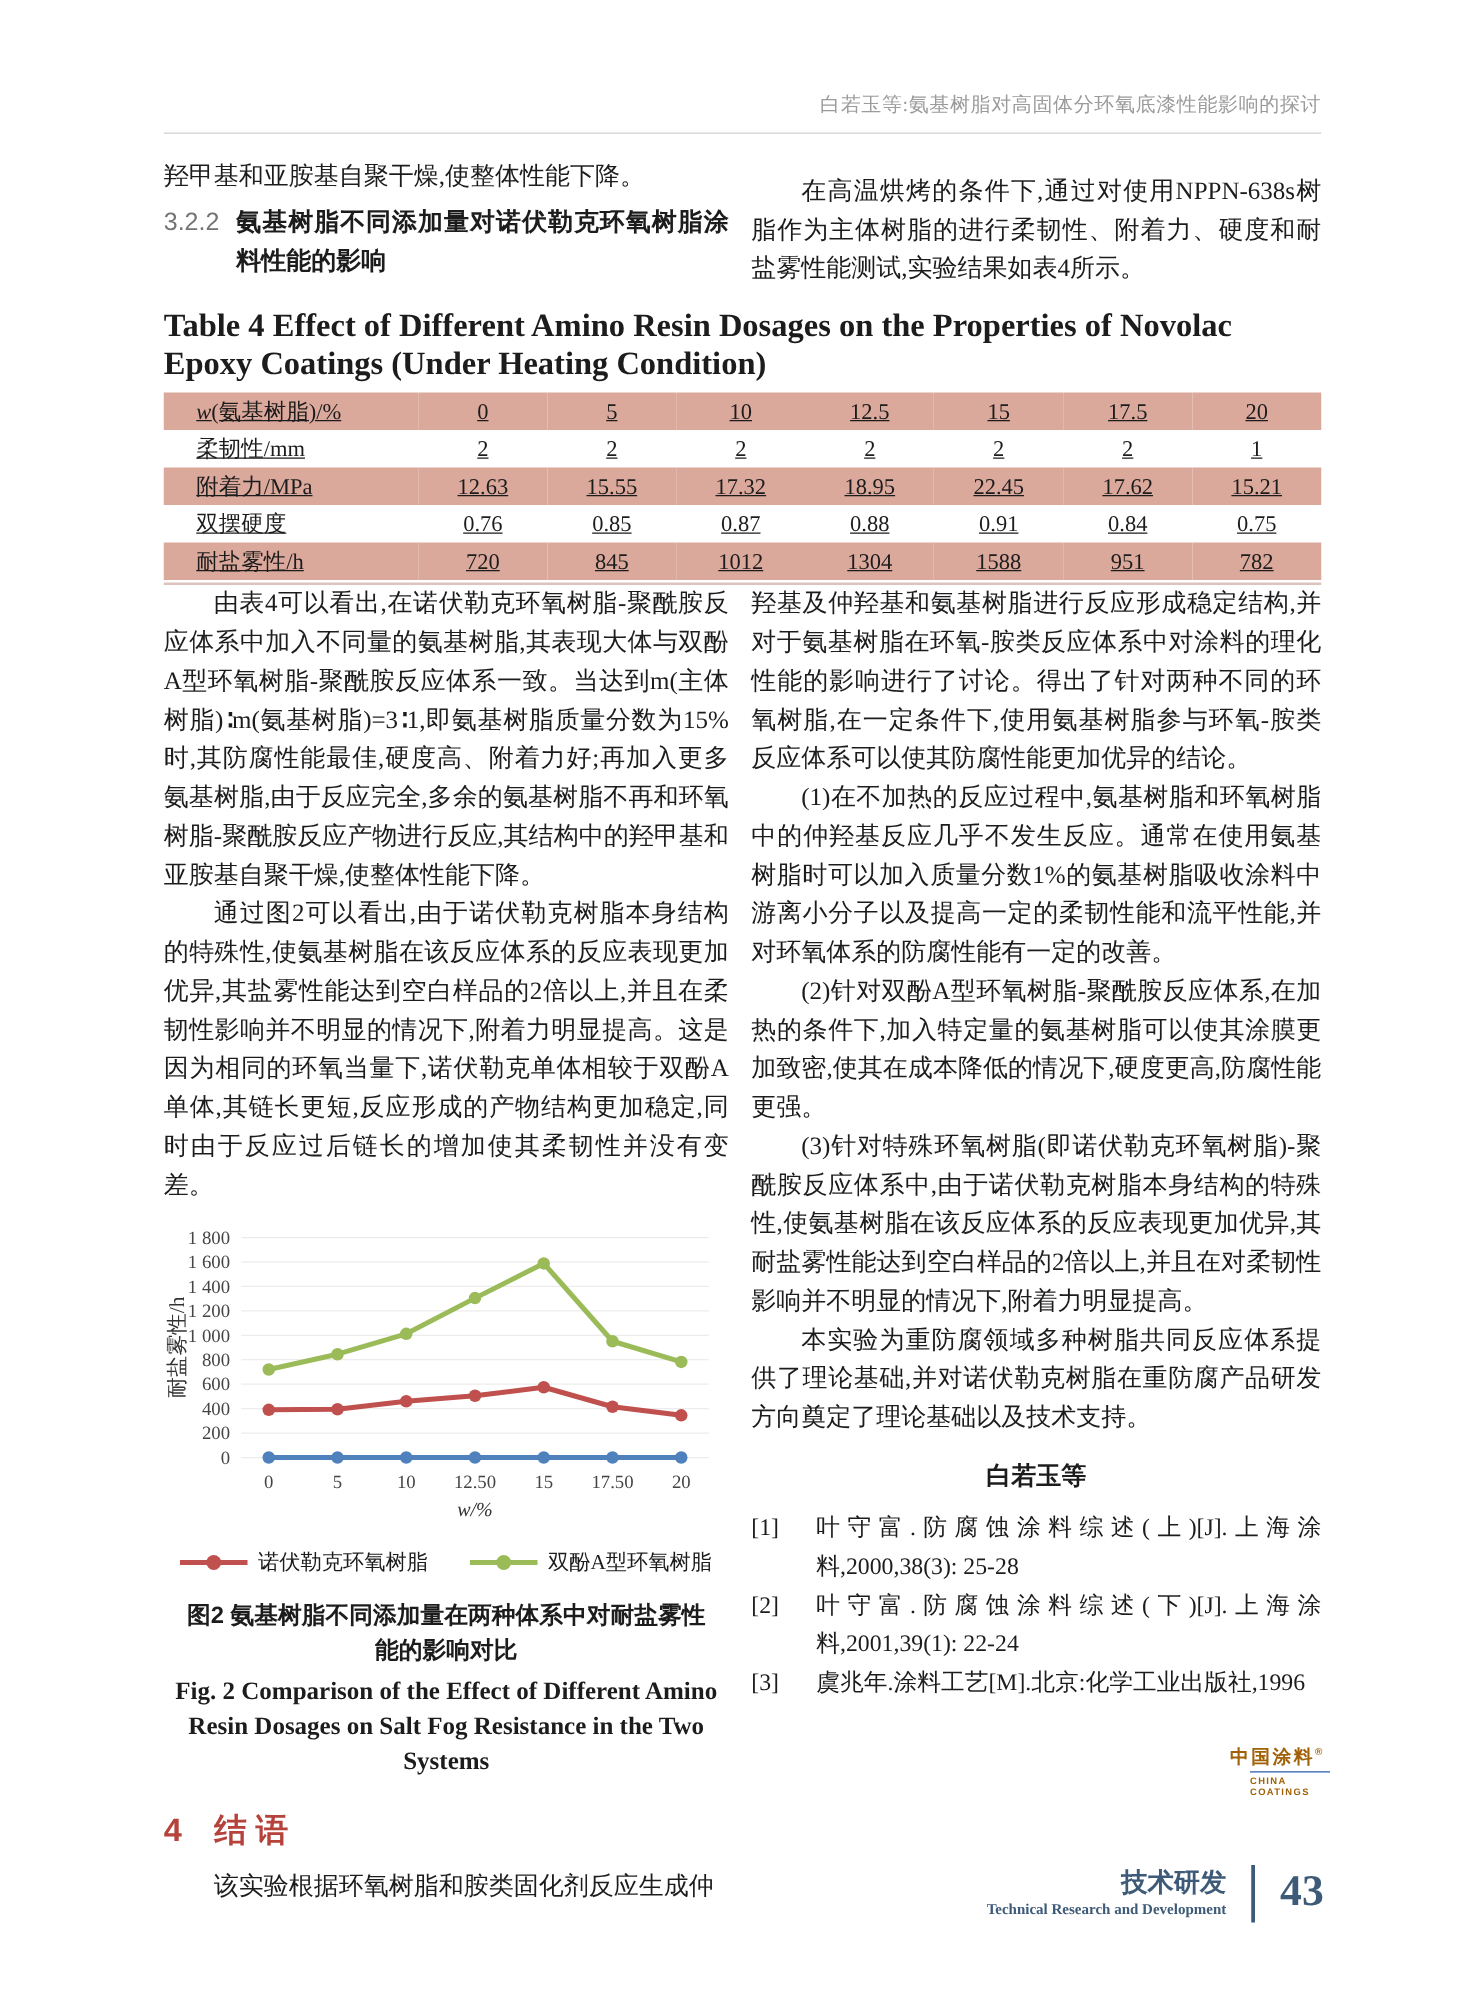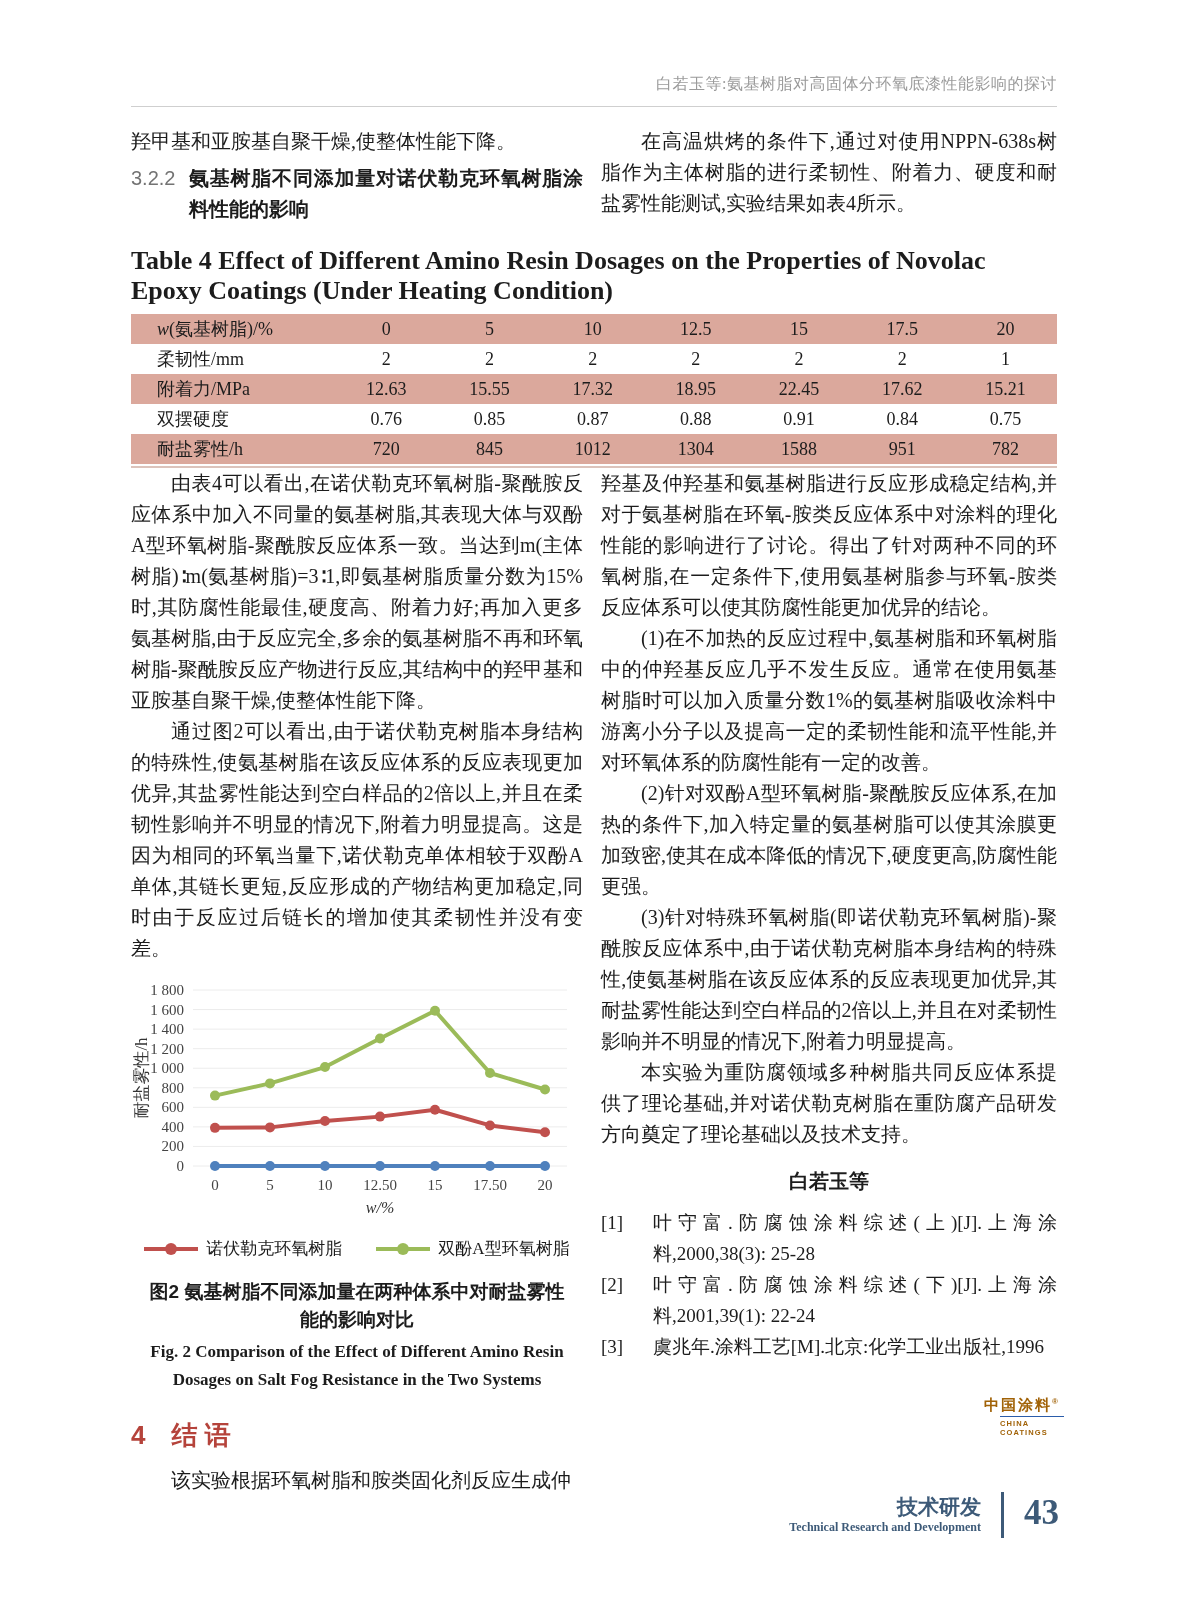--- a/index.html
+++ b/index.html
@@ -7,51 +7,51 @@
     width:1187px;height:1600px;background:#ffffff;position:relative;
     font-family:"Liberation Serif","DejaVu Serif",serif;color:#1c1c1c;
     overflow:hidden;
   }
   
   .running-title{position:absolute;top:74px;right:130px;font-size:16px;color:#9b9b9b;letter-spacing:.5px;}
   .header-rule{position:absolute;top:106px;left:131px;width:926px;height:1px;background:#cfcfcf;}
   
   .col{position:absolute;font-size:20px;line-height:31px;text-align:justify;}
   .col-top-left{left:131px;top:126px;width:452px;}
-  .col-top-right{left:601px;top:126px;width:456px;}
+  .col-top-right{left:601px;top:138px;width:456px;}
   .col-main-left{left:131px;top:468px;width:452px;}
   .col-main-right{left:601px;top:468px;width:456px;}
   p.body-par{margin:0;text-indent:2em;}
   p.body-par.no-indent{text-indent:0;}
   
   .subheading{display:flex;margin-top:6px;font-family:"Liberation Sans","DejaVu Sans",sans-serif;}
   .subheading .num{color:#737373;flex:0 0 58px;font-size:20px;}
   .subheading .txt{font-weight:bold;font-size:20px;line-height:31px;}
   
   .table-block{position:absolute;left:131px;top:246px;width:926px;}
   .tbl-cap-zh{text-align:center;font-size:19px;font-weight:bold;font-family:"Liberation Sans","DejaVu Sans",sans-serif;margin:0 0 6px 0;}
   .tbl-cap-en{text-align:left;font-size:26px;font-weight:bold;margin:0 0 8px 0;}
   table.data-table{width:100%;border-collapse:collapse;font-size:18px;}
-  table.data-table td{height:28px;text-align:center;padding:1px 2px;}
+  table.data-table td{height:28px;text-align:center;padding:1px 2px;text-decoration:underline;}
   table.data-table td.row-label{text-align:left;padding-left:26px;width:22%;}
   table.data-table tr.shaded{background:#dba89c;}
   .table-bottom-rule{height:2px;background:#dcc3bb;margin-top:2px;}
   
   .chart-wrap{margin-top:12px;}
   svg.chart text.tick{font-family:"Liberation Serif","DejaVu Serif",serif;font-size:15px;fill:#444;}
   svg.chart text.xlabel{font-family:"Liberation Serif","DejaVu Serif",serif;font-size:16px;font-style:italic;fill:#333;}
   svg.chart text.ylabel{font-family:"Liberation Serif","DejaVu Serif",serif;font-size:17px;fill:#333;}
   .legend{display:flex;justify-content:center;gap:34px;font-size:17px;margin-top:2px;align-items:center;}
   .legend-item{display:flex;align-items:center;gap:8px;}
   .legend-marker{display:inline-block;width:54px;height:4px;position:relative;}
   .legend-marker::after{content:'';position:absolute;left:50%;top:50%;transform:translate(-50%,-50%);
     width:12px;height:12px;border-radius:50%;background:inherit;}
   
   .fig-cap-zh{text-align:center;font-size:19px;line-height:28px;font-weight:bold;font-family:"Liberation Sans","DejaVu Sans",sans-serif;margin:14px 18px 4px 18px;text-indent:0;}
-  .fig-cap-en{text-align:center;font-size:17px;line-height:28px;font-weight:bold;margin:2px 0 0 0;text-indent:0;}
+  .fig-cap-en{text-align:center;font-size:20px;line-height:28px;font-weight:bold;margin:2px 0 0 0;text-indent:0;}
   
   .section4{display:flex;gap:26px;color:#b5433b;font-family:"Liberation Sans","DejaVu Sans",sans-serif;
     font-size:26px;font-weight:bold;margin:26px 0 14px 0;}
   
   .refs-heading{text-align:center;font-weight:bold;font-size:20px;font-family:"Liberation Sans","DejaVu Sans",sans-serif;margin:16px 0 10px 0;}
   .ref-item{display:flex;font-size:19px;line-height:31px;margin:0;}
   .ref-num{flex:0 0 52px;}
   .ref-text{flex:1;text-align:justify;}
   
   .logo{position:absolute;left:984px;top:1394px;width:80px;text-align:left;color:#a16207;

